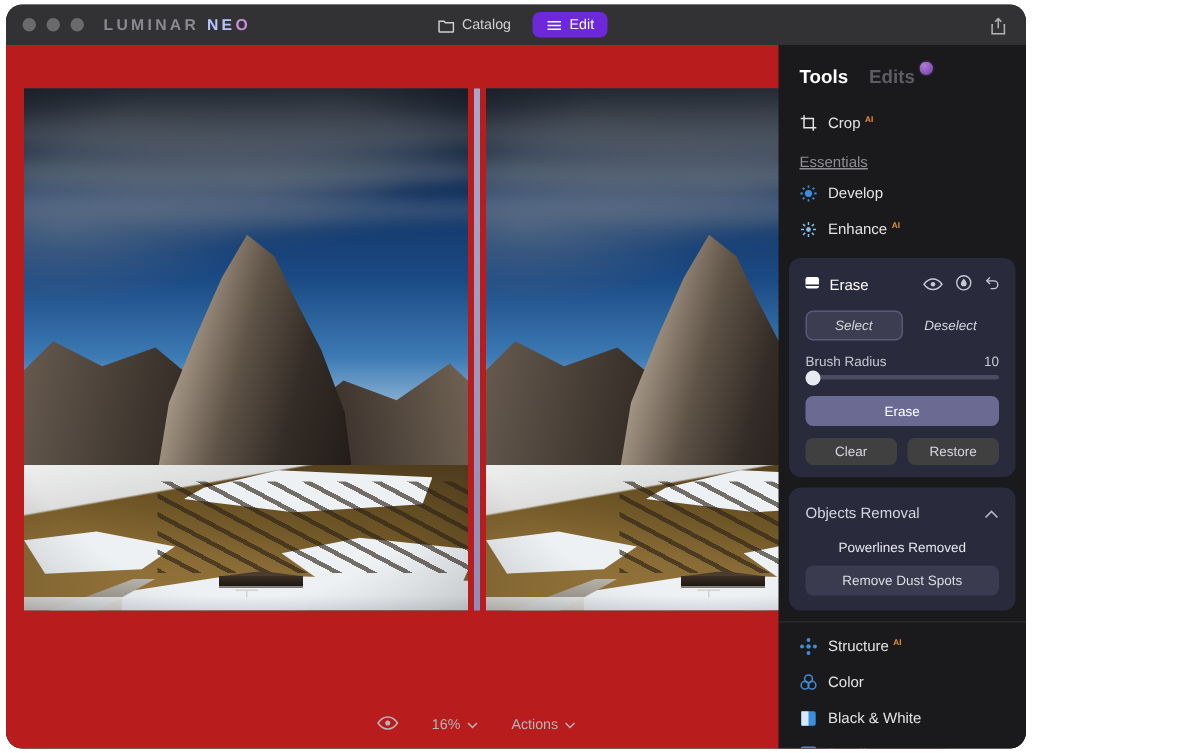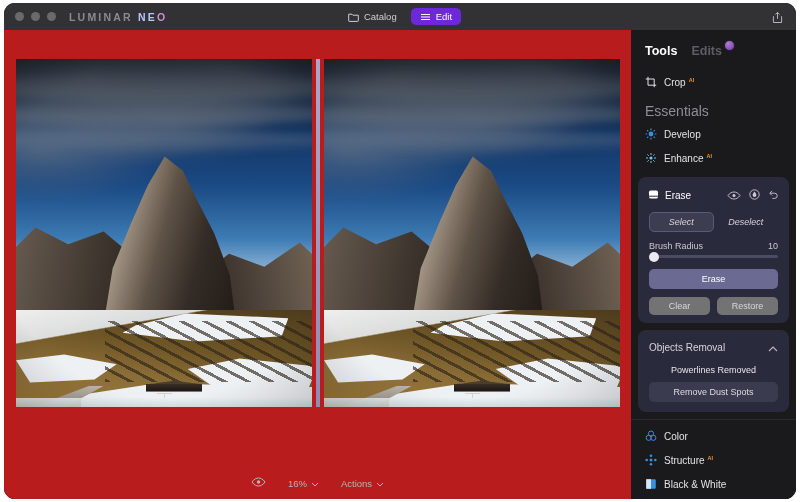--- a/index.html
+++ b/index.html
@@ -7,21 +7,21 @@
     width: 800px; height: 502px;
     background: #ffffff;
     font-family: "Liberation Sans", sans-serif;
     overflow: hidden;
   }
 
   
   .app-window {
     position: absolute;
     left: 4px; top: 3px;
-    width: 792px; height: 496px;
+    width: 680px; height: 496px;
     background: #1c1c1e;
     border-radius: 11px;
     overflow: hidden;
   }
 
   
   .titlebar {
     position: absolute; left: 0; top: 0;
     width: 100%; height: 27px;
     background: #323234;
@@ -228,21 +228,21 @@
     display: flex; align-items: center; gap: 7px;
     padding: 6px 14px;
     color: #e3e3e6; font-size: 10px;
   }
   .tool-row .ai {
     font-size: 5.5px; color: #e8913a; font-weight: 700;
     align-self: flex-start; margin-left: -4px; margin-top: 1px;
   }
   .section-label {
     padding: 9px 14px 3px 14px;
-    font-size: 14px; color: #8e8e95;
+    font-size: 10px; color: #8e8e95; text-decoration: underline;
   }
   .ticon { width: 12px; height: 12px; display:flex; align-items:center; justify-content:center; }
 
   
   .erase-card {
     margin: 7px 7px;
     background: #2a2a3d;
     border-radius: 8px;
     padding: 0 0 8px 0;
   }
@@ -294,21 +294,21 @@
     font-size: 9px; color: #ffffff;
     background: #6a6a93;
     border-radius: 5px;
     padding: 5px 0;
     margin-bottom: 8px;
   }
   .btn-pair { display: flex; gap: 7px; }
   .btn-half {
     flex: 1; text-align: center;
     font-size: 9px; color: #d6d6de;
-    background: #737373;
+    background: #404040;
     border-radius: 5px;
     padding: 4px 0;
   }
 
   
   .obj-card {
     margin: 0 7px 7px 7px;
     background: #2a2a3d;
     border-radius: 8px;
     padding: 8px 11px 10px 11px;
@@ -582,40 +582,40 @@
         </div>
         <div class="obj-status">Powerlines Removed</div>
         <div class="obj-btn">Remove Dust Spots</div>
       </div>
 
       <div class="panel-sep"></div>
 
       <div class="tool-row">
         <span class="ticon">
           <svg width="12" height="12" viewBox="0 0 12 12">
-            <circle cx="6" cy="3.6" r="2.6" fill="none" stroke="#3b8ede" stroke-width="1"></circle>
-            <circle cx="3.7" cy="7.8" r="2.6" fill="none" stroke="#3b8ede" stroke-width="1"></circle>
-            <circle cx="8.3" cy="7.8" r="2.6" fill="none" stroke="#3b8ede" stroke-width="1"></circle>
-          </svg>
-        </span>
-        <span>Color</span>
-      </div>
-
-      <div class="tool-row">
-        <span class="ticon">
-          <svg width="12" height="12" viewBox="0 0 12 12">
             <circle cx="6" cy="6" r="1.5" fill="#3b8ede"></circle>
             <circle cx="6" cy="1.7" r="1.3" fill="#3b8ede"></circle>
               <circle cx="6" cy="10.3" r="1.3" fill="#3b8ede"></circle>
             <circle cx="1.7" cy="6" r="1.3" fill="#3b8ede"></circle>
               <circle cx="10.3" cy="6" r="1.3" fill="#3b8ede"></circle>
           </svg>
         </span>
         <span>Structure</span>
         <span class="ai">AI</span>
+      </div>
+
+      <div class="tool-row">
+        <span class="ticon">
+          <svg width="12" height="12" viewBox="0 0 12 12">
+            <circle cx="6" cy="3.6" r="2.6" fill="none" stroke="#3b8ede" stroke-width="1"></circle>
+            <circle cx="3.7" cy="7.8" r="2.6" fill="none" stroke="#3b8ede" stroke-width="1"></circle>
+            <circle cx="8.3" cy="7.8" r="2.6" fill="none" stroke="#3b8ede" stroke-width="1"></circle>
+          </svg>
+        </span>
+        <span>Color</span>
       </div>
 
       <div class="tool-row">
         <span class="ticon">
           <svg width="12" height="12" viewBox="0 0 12 12">
             <rect x="1.2" y="1.2" width="9.6" height="9.6" rx="1.2" fill="#3b8ede"></rect>
             <rect x="1.2" y="1.2" width="4.8" height="9.6" fill="#d6e8fa"></rect>
           </svg>
         </span>
         <span>Black &amp; White</span>

